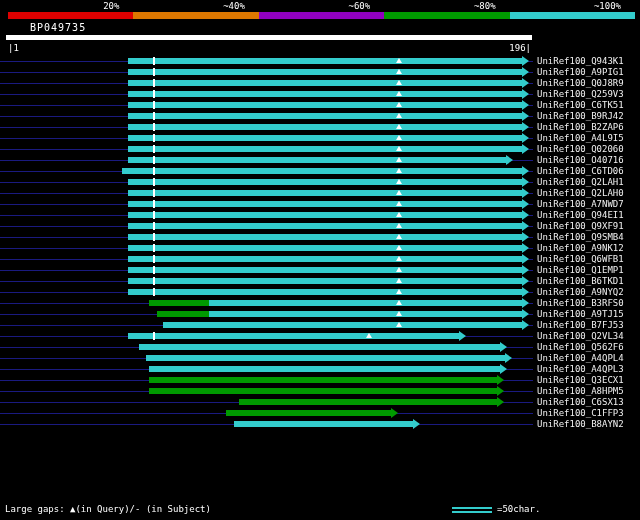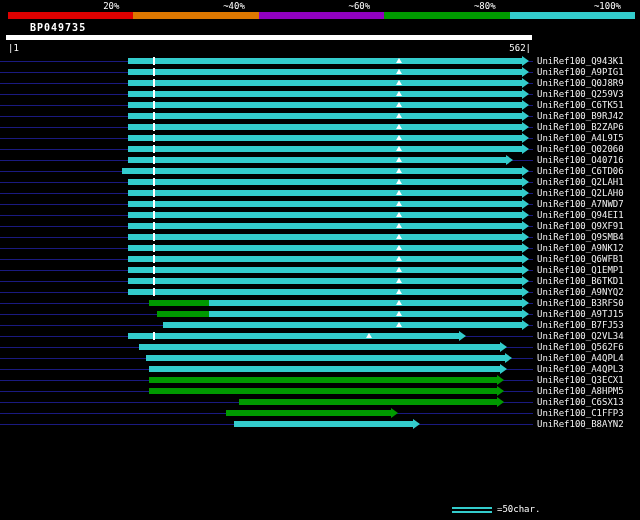--- a/index.html
+++ b/index.html
@@ -5,21 +5,21 @@
   html,body{margin:0;padding:0;background:#000;}
   .screen{
     position:relative;width:640px;height:520px;background:#000;
     font-family:"DejaVu Sans Mono","Liberation Mono",monospace;color:#fff;
     overflow:hidden;
   }
   .key-labels{position:absolute;left:8px;top:1px;width:627px;display:flex;font-size:9px;line-height:10px;}
   .key-label{flex:1;text-align:right;padding-right:14px;}
   .key-bar{position:absolute;left:8px;top:12px;width:627px;height:7px;display:flex;}
   .key-seg{flex:1;height:100%;}
-  .query-name{position:absolute;left:6px;top:22px;font-size:10px;font-weight:bold;letter-spacing:1px;padding-left:24px;}
+  .query-name{position:absolute;left:6px;top:22px;font-size:10px;font-weight:normal;letter-spacing:1px;padding-left:24px;}
   .query-bar{position:absolute;left:6px;top:35px;width:526px;height:5px;background:#fff;}
   .scale-left{position:absolute;left:8px;top:43px;font-size:9px;}
   .scale-right{position:absolute;left:0;top:43px;width:531px;text-align:right;font-size:9px;}
   .rows{position:absolute;left:0;top:56px;width:640px;}
   .row{position:relative;height:11px;width:640px;padding-left:48px;}
   .guide{position:absolute;left:0;top:5px;width:533px;height:1px;background:#1a1a80;}
   .bar{position:absolute;top:2px;height:6px;}
   .arrow{position:absolute;top:0;width:0;height:0;
          border-top:5px solid transparent;border-bottom:5px solid transparent;
          border-left:7px solid #33cccc;}
@@ -49,21 +49,21 @@
       <div class="key-seg" style="background: rgb(221, 0, 0);"></div>
       <div class="key-seg" style="background: rgb(221, 119, 0);"></div>
       <div class="key-seg" style="background: rgb(144, 0, 192);"></div>
       <div class="key-seg" style="background: rgb(0, 154, 0);"></div>
       <div class="key-seg" style="background: rgb(51, 204, 204);"></div>
     </div>
 
   <div class="query-name">BP049735</div>
   <div class="query-bar"></div>
   <div class="scale-left">|1</div>
-  <div class="scale-right">562|</div>
+  <div class="scale-right">196|</div>
 
   <div class="rows" id="rows">
       <div class="row">
         <div class="guide"></div>
         <div class="bar" style="left: 128.217px; width: 393.868px; background: rgb(51, 204, 204);"></div>
         <div class="arrow" style="left: 522.085px; border-left-color: rgb(51, 204, 204);"></div>
         <div class="qgap" style="left: 395.705px;"></div>
         <div class="sgap" style="left: 152.526px;"></div>
         <span class="row-label">UniRef100_Q943K1</span>
       </div>
@@ -309,16 +309,17 @@
         <span class="row-label">UniRef100_C1FFP3</span>
       </div>
       <div class="row">
         <div class="guide"></div>
         <div class="bar" style="left: 234.197px; width: 178.743px; background: rgb(51, 204, 204);"></div>
         <div class="arrow" style="left: 412.941px; border-left-color: rgb(51, 204, 204);"></div>
         <span class="row-label">UniRef100_B8AYN2</span>
       </div>
     </div>
 
+  <div class="footer-left">Large gaps: ▲(in Query)/- (in Subject)</div>
   <div class="scale-sample"></div>
   <div class="scale-text">=50char.</div>
 
 </div>
 
 </body></html>

